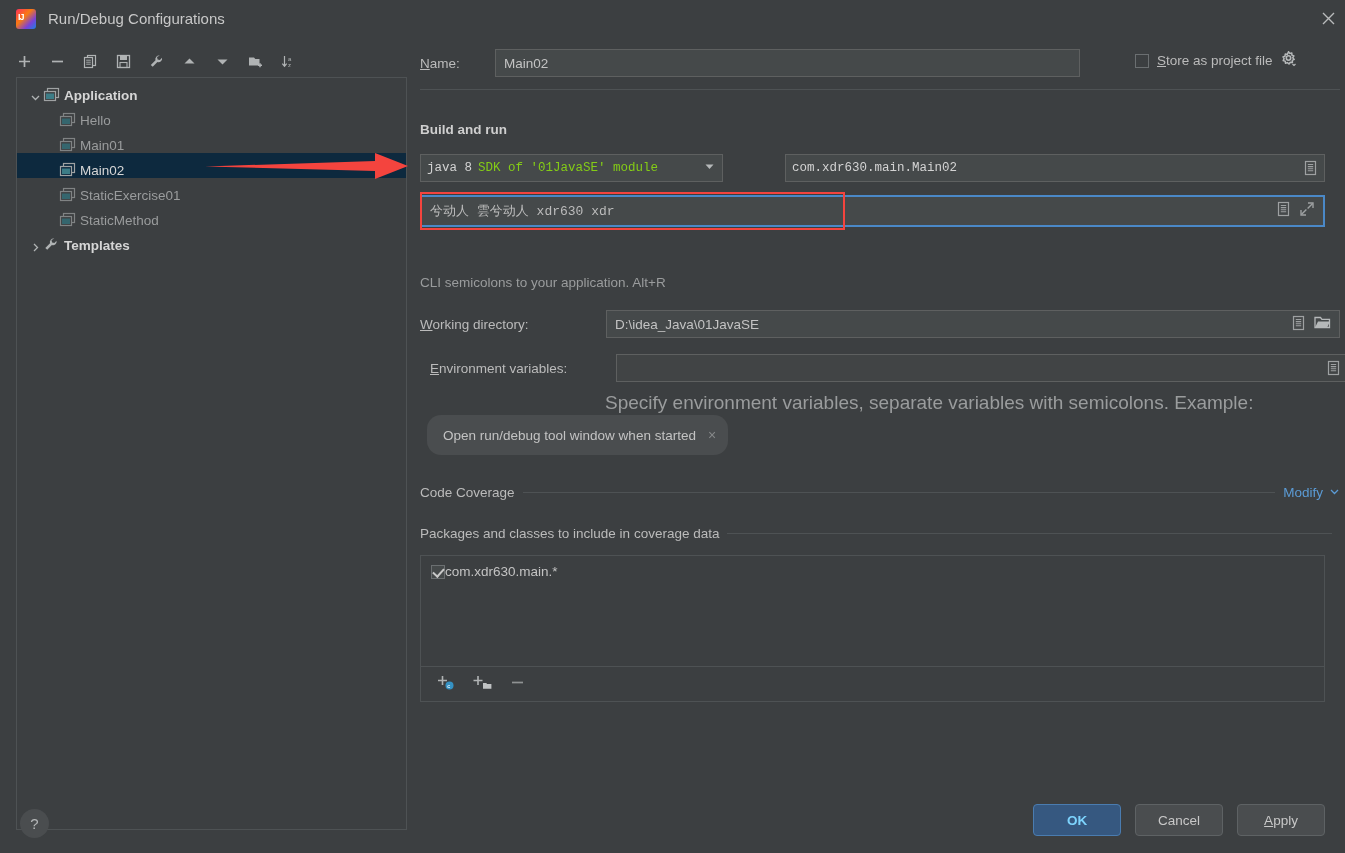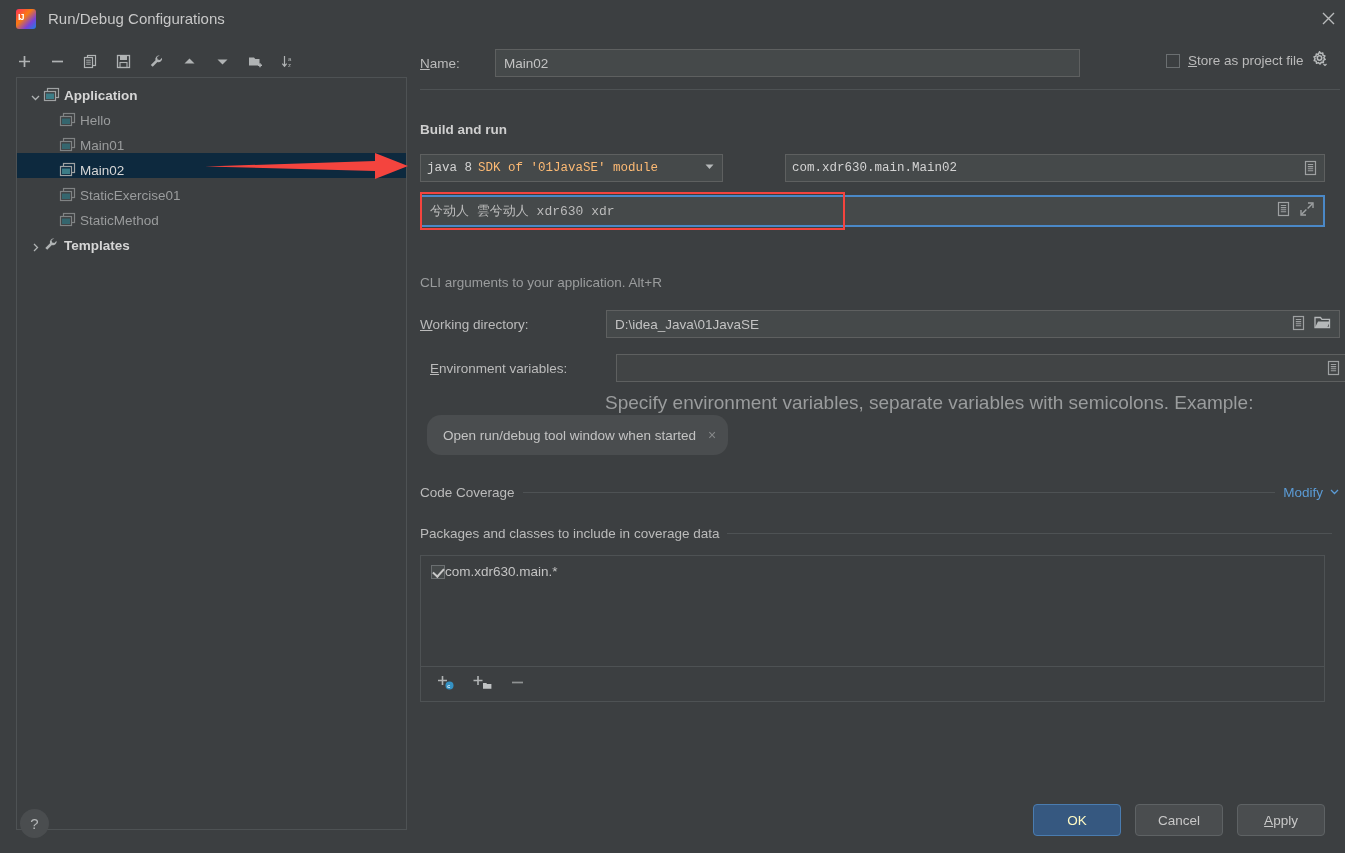--- a/index.html
+++ b/index.html
@@ -89,21 +89,21 @@
   }
   .name-label { width: 75px; }
   .name-input {
     width: 585px; height: 28px; background: #45494a;
     border: 1px solid #5e6060; color: #c3c3c3;
     font-family: "Liberation Sans", sans-serif; font-size: 13.5px;
     padding: 0 8px; outline: none;
   }
   .store-wrap {
     position: absolute; left: 720px; top: 14px;
-    display: flex; align-items: center; gap: 8px; margin-left: 31px;
+    display: flex; align-items: center; gap: 8px;
   }
   .cbox {
     width: 14px; height: 14px; border: 1px solid #6b6f71;
     background: #3c3f41; display: inline-block; position: relative;
   }
   .cbox.checked { background: #45494a; }
   .cbox.checked::after {
     content: ""; position: absolute; left: 3px; top: 0px;
     width: 5px; height: 9px; border: solid #c8c8c8;
     border-width: 0 2px 2px 0; transform: rotate(42deg);
@@ -124,21 +124,21 @@
   .hint { color: #8a8d8e; font-size: 13.5px; }
 
   .sdk-combo {
     position: absolute; left: 5px; top: 117px; width: 303px; height: 28px;
     background: #45494a; border: 1px solid #5e6060;
     display: flex; align-items: center; padding: 0 6px;
     font-family: "Liberation Mono", monospace; font-size: 12.5px;
     cursor: default;
   }
   .mono-bright { color: #d3d3d3; }
-  .mono-dim { color: #fdba74; }
+  .mono-dim { color: #84cc16; }
   .combo-arrow { margin-left: auto; }
 
   .mainclass-field {
     position: absolute; left: 370px; top: 117px; width: 540px; height: 28px;
     background: #45494a; border: 1px solid #5e6060;
     display: flex; align-items: center; padding: 0 6px;
     font-family: "Liberation Mono", monospace; font-size: 12.5px; color: #d3d3d3;
   }
   .field-btn { margin-left: auto; display: flex; align-items: center; gap: 8px; cursor: default; }
 
@@ -191,21 +191,21 @@
     display: flex; align-items: center; gap: 18px; padding-left: 16px;
   }
 
   
   .btn {
     height: 32px; min-width: 88px; border-radius: 4px;
     display: flex; align-items: center; justify-content: center;
     font-size: 13.5px; cursor: default; border: 1px solid #5e6264;
     background: #4a4d4f; color: #c8c8c8;
   }
-  .btn.primary { background: #365880; border-color: #4a7cb0; color: #fef9c3; font-weight: normal; }
+  .btn.primary { background: #365880; border-color: #4a7cb0; color: #7dd3fc; font-weight: bold; }
   .btn u { text-decoration: underline; }
   .btn-bar {
     position: absolute; right: 20px; bottom: 17px;
     display: flex; align-items: center; gap: 14px;
   }
 
   
   .red-arrow { position: absolute; left: 205px; top: 150px; }
 </style>
 </head>
@@ -451,21 +451,21 @@
           <path d="M9 2 H14 V7" stroke="#9ea1a2" stroke-width="1.4" fill="none"></path>
           <path d="M13.6 2.4 L8.6 7.4" stroke="#9ea1a2" stroke-width="1.4"></path>
           <path d="M7 14 H2 V9" stroke="#9ea1a2" stroke-width="1.4" fill="none"></path>
           <path d="M2.4 13.6 L7.4 8.6" stroke="#9ea1a2" stroke-width="1.4"></path>
         </svg>
       </span>
     </span>
   </div>
   <div class="cli-highlight"></div>
 
-  <div class="cli-hint">CLI arguments to your application. Alt+R</div>
+  <div class="cli-hint">CLI semicolons to your application. Alt+R</div>
 
   <div class="row-wd">
     <span class="label wd-label"><u>W</u>orking directory:</span>
     <span class="wd-input">
       <span>D:\idea_Java\01JavaSE</span>
       <span class="field-btn">
         <span>
           <svg width="15" height="16" viewBox="0 0 15 16">
             <rect x="2.5" y="1.5" width="10" height="13" fill="none" stroke="#9ea1a2" stroke-width="1.2"></rect>
             <path d="M4.8 4.5 H10.2 M4.8 6.6 H10.2 M4.8 8.7 H10.2 M4.8 10.8 H10.2" stroke="#9ea1a2" stroke-width="1.1"></path>

